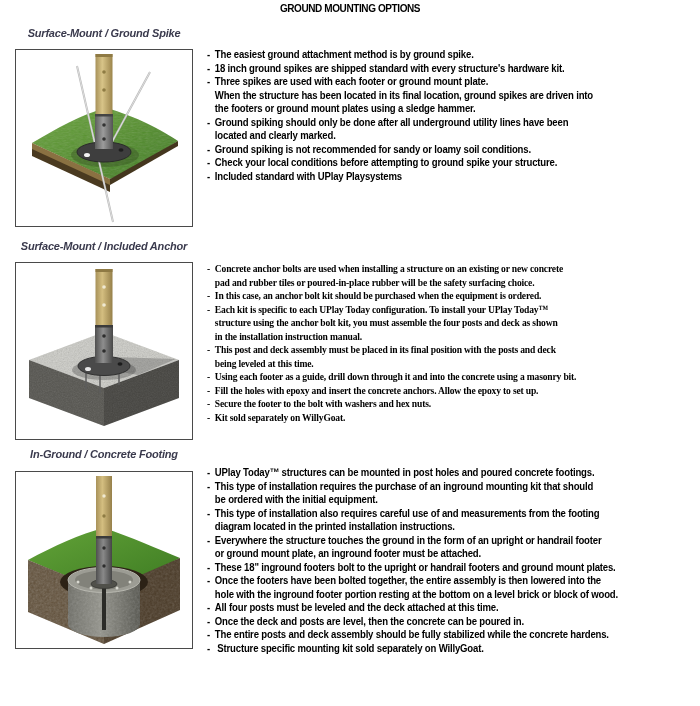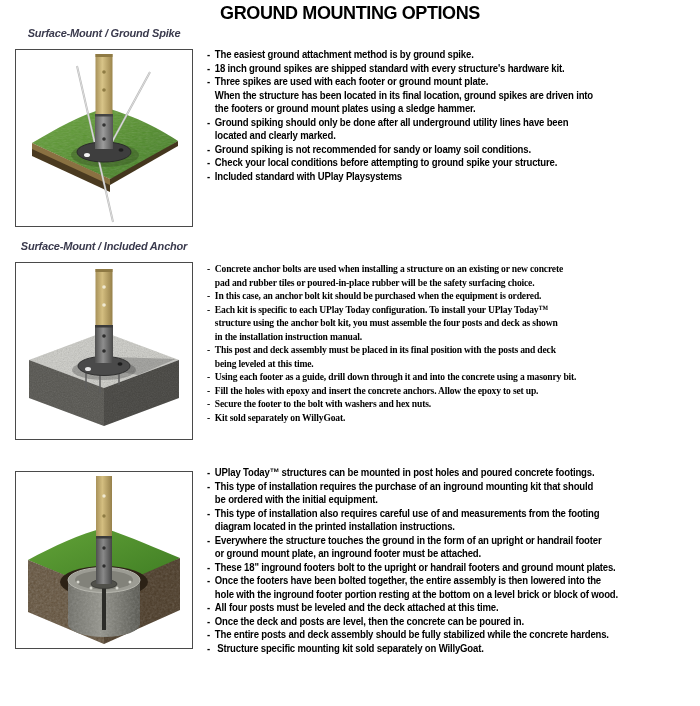--- a/index.html
+++ b/index.html
@@ -1,20 +1,20 @@
 <!DOCTYPE html>
 <html style="--heading-color: #3a3a4d;"><head>
 <meta charset="utf-8">
 <style>
   html,body{margin:0;padding:0;background:#ffffff;}
   #page{position:relative;width:700px;height:706px;background:#ffffff;overflow:hidden;
         font-family:"Liberation Sans","DejaVu Sans",sans-serif;color:#000;}
 
   .page-title{position:absolute;top:3px;left:0;width:700px;text-align:center;
-              font-size:18px;font-weight:bold;letter-spacing:-0.4px;color:#000;}
+              font-size:10px;font-weight:bold;letter-spacing:-0.4px;color:#000;}
 
   .sec-heading{position:absolute;left:15px;width:178px;text-align:center;
                font-size:11px;font-weight:bold;letter-spacing:-0.2px;color:var(--heading-color,#3a3a4d);font-style:italic;}
   #heading-1{top:27px;}
   #heading-2{top:240px;}
   #heading-3{top:448px;}
 
   .figure{position:absolute;left:15px;width:178px;height:178px;box-sizing:border-box;
           border:1px solid #4a4a4a;background:#fff;}
   #figure-1{top:49px;}
@@ -169,20 +169,21 @@
       <div class="tline cont"><span class="dash"></span><span class="txt">structure using the anchor bolt kit, you must assemble the four posts and deck as shown</span></div>
       <div class="tline cont"><span class="dash"></span><span class="txt">in the installation instruction manual.</span></div>
       <div class="tline"><span class="dash">-</span><span class="txt">This post and deck assembly must be placed in its final position with the posts and deck</span></div>
       <div class="tline cont"><span class="dash"></span><span class="txt">being leveled at this time.</span></div>
       <div class="tline"><span class="dash">-</span><span class="txt">Using each footer as a guide, drill down through it and into the concrete using a masonry bit.</span></div>
       <div class="tline"><span class="dash">-</span><span class="txt">Fill the holes with epoxy and insert the concrete anchors. Allow the epoxy to set up.</span></div>
       <div class="tline"><span class="dash">-</span><span class="txt">Secure the footer to the bolt with washers and hex nuts.</span></div>
       <div class="tline"><span class="dash">-</span><span class="txt">Kit sold separately on WillyGoat.</span></div>
     </div>
 
+  <div id="heading-3" class="sec-heading">In-Ground / Concrete Footing</div>
   <div id="figure-3" class="figure">
     <svg viewBox="0 0 176 176">
       <defs>
         <linearGradient id="post3" x1="0" y1="0" x2="1" y2="0">
           <stop offset="0" stop-color="#a8925a"></stop>
             <stop offset="0.4" stop-color="#d4be80"></stop>
             <stop offset="1" stop-color="#96804a"></stop>
         </linearGradient>
         <linearGradient id="metal3" x1="0" y1="0" x2="1" y2="0">
           <stop offset="0" stop-color="#4f4f4f"></stop>

